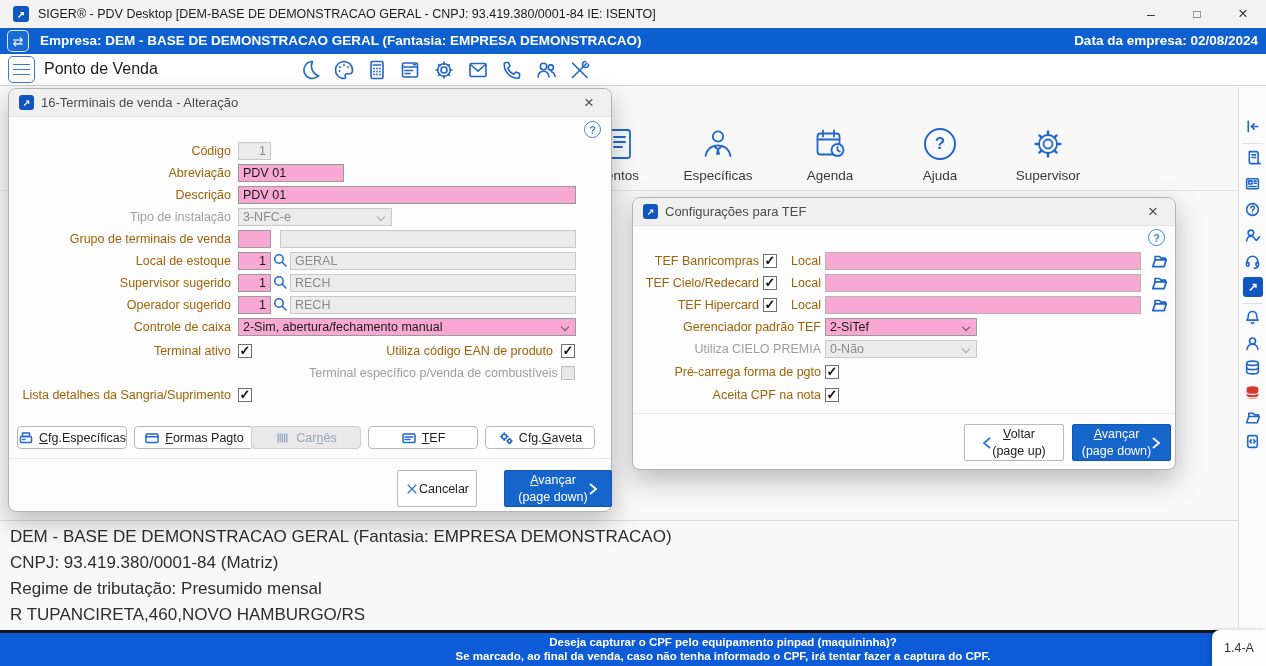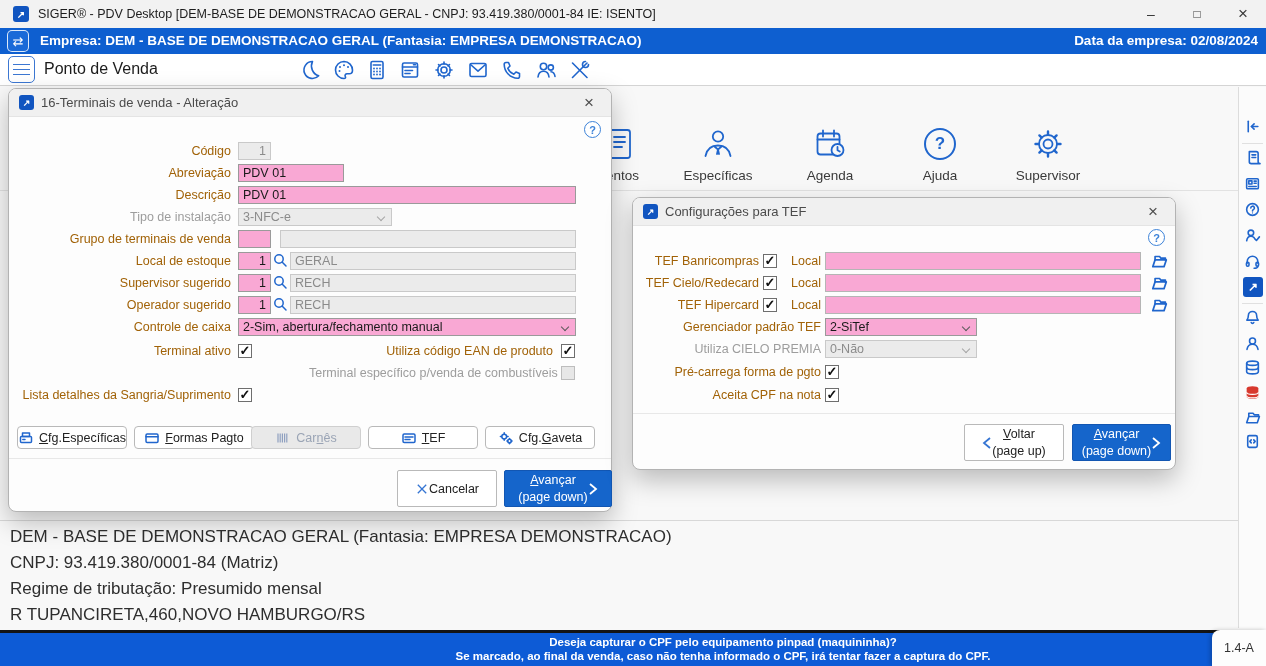--- a/index.html
+++ b/index.html
@@ -445,21 +445,21 @@
           <circle cx="6.2" cy="6.6" r="2.4"></circle>
           <path d="M6.2 2.8v1.1M6.2 9.2v1.1M2.4 6.6h1.1M9 6.6h1.1"></path>
           <circle cx="11.5" cy="11" r="1.8"></circle>
           <path d="M11.5 8.4v.9M11.5 12.8v.9M8.9 11h.9M13.2 11h.9"></path>
         </svg>
       <span>Cfg.<u>G</u>aveta</span>
       </div>
 
     <div class="dlg-sep" style="top:369px;"></div>
 
-    <div class="bbtn sec" style="left:388px;top:381px;width:100px;">
+    <div class="bbtn sec" style="left:388px;top:381px;width:80px;">
       <svg width="14" height="14" viewBox="0 0 15 15">
           <path d="M3 3l9 9M12 3l-9 9" stroke="#3575d3" stroke-width="1.4"></path>
         </svg>
       <span>Cancelar</span>
       </div>
     <div class="bbtn pri" style="left:495px;top:381px;width:108px;">
       <span class="bl"><span><u>A</u>vançar</span><br>
       <span>(page down)</span></span>
       <svg width="10" height="16" viewBox="0 0 10 16">
           <polyline points="2,3 8,8 2,13" fill="none" stroke="#fff" stroke-width="1.8"></polyline>

